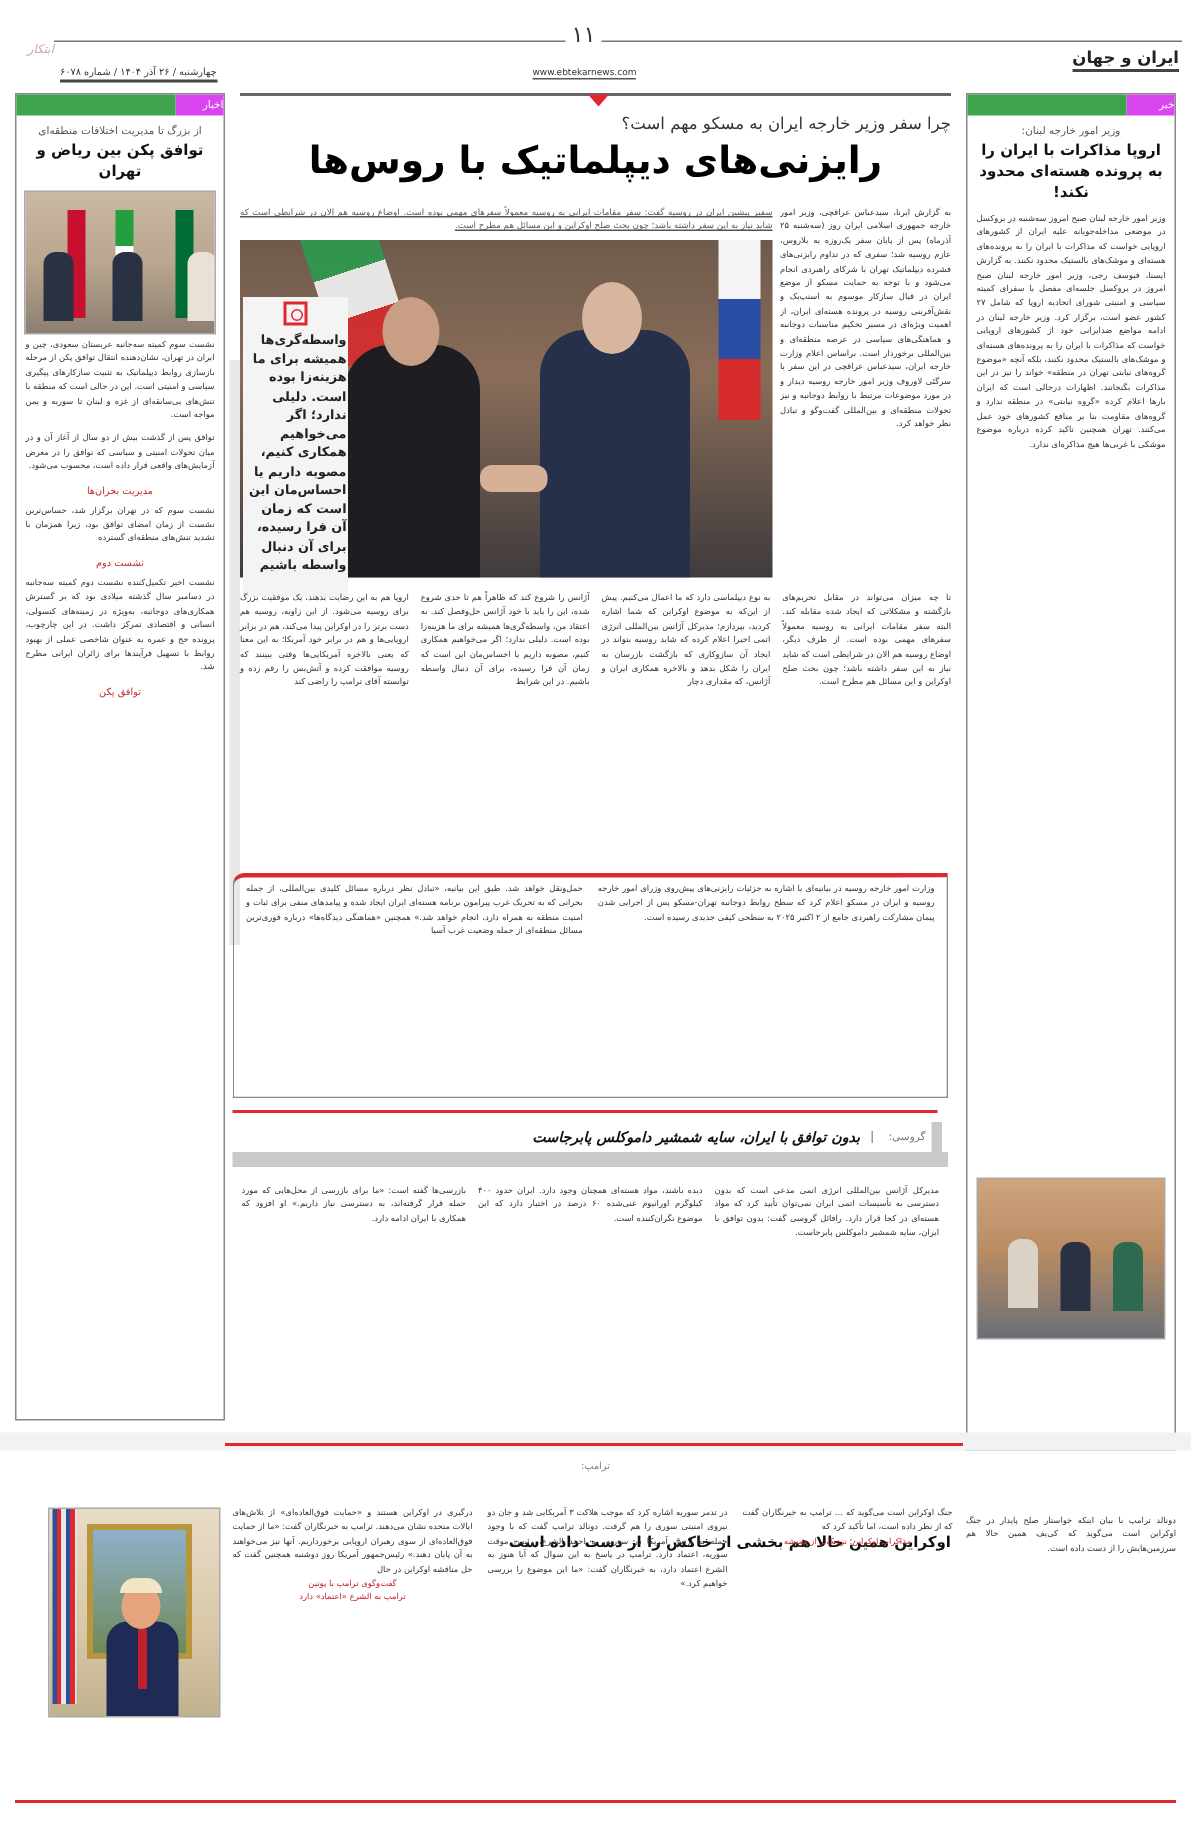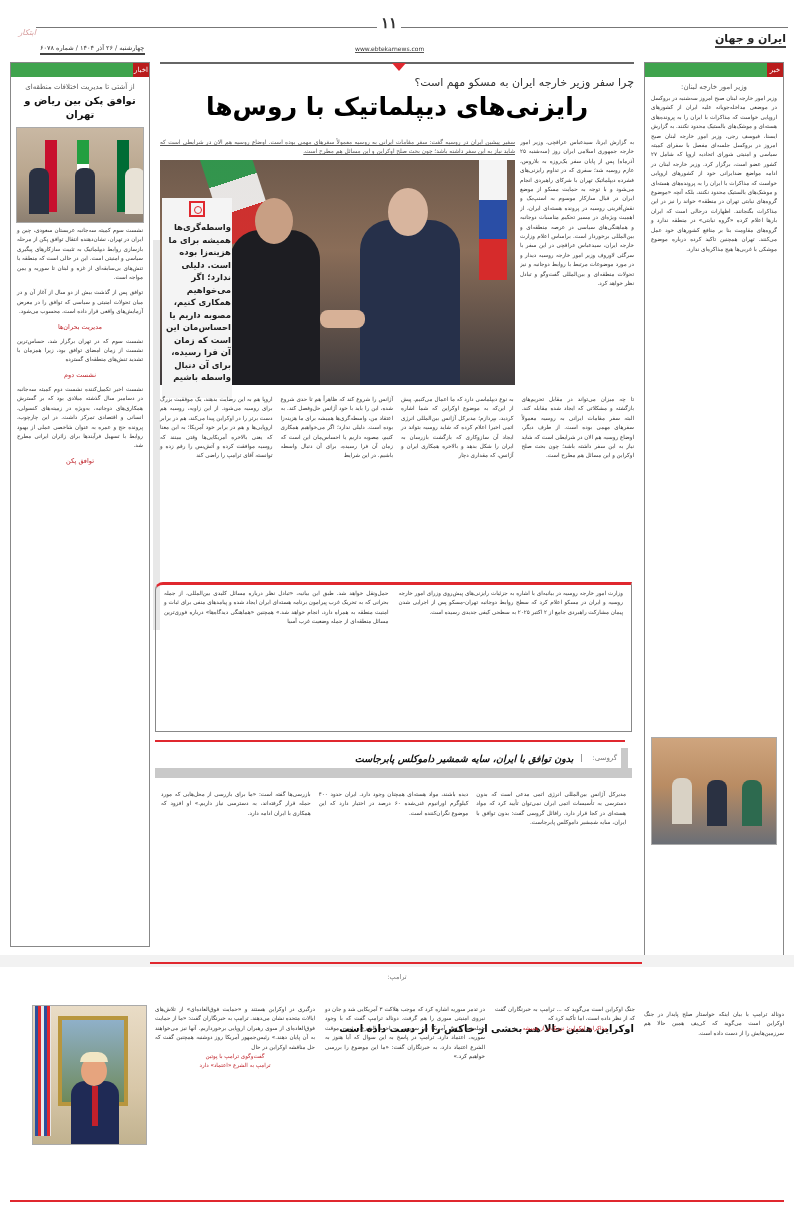--- a/index.html
+++ b/index.html
@@ -2,31 +2,31 @@
 <html lang="fa" dir="rtl"><head>
 <meta charset="utf-8">
 <style>
   * { box-sizing: border-box; margin: 0; padding: 0; }
   html, body { width: 794px; height: 1230px; background: #ffffff; overflow: hidden; }
   body { font-family: "DejaVu Sans", sans-serif; color: #222; position: relative; direction: rtl; }
 
   .masthead { position: absolute; left: 0; top: 0; width: 794px; height: 60px; }
   .mh-line { position: absolute; top: 27px; left: 36px; right: 6px; height: 1px; background: #777; }
   .mh-section { position: absolute; right: 8px; top: 32px; font-size: 11px; font-weight: bold; color: #222; border-bottom: 2px solid #444; padding-bottom: 1px; }
-  .mh-pagenum { position: absolute; left: 377px; top: 14px; font-size: 15px; color: #333; background: #fff; padding: 0 4px; font-family: "DejaVu Serif", serif; font-weight: bold; }
+  .mh-pagenum { position: absolute; left: 377px; top: 14px; font-size: 15px; color: #333; background: #fff; padding: 0 4px; font-family: "DejaVu Serif", serif; }
   .mh-url { position: absolute; left: 355px; top: 45px; font-size: 6px; color: #333; direction: ltr; border-bottom: 1px solid #555; }
   .mh-date { position: absolute; left: 40px; top: 44px; font-size: 6.5px; color: #333; border-bottom: 2px solid #444; padding-bottom: 1px; width: 105px; text-align: left; }
   .mh-logo { position: absolute; left: 8px; top: 28px; width: 28px; height: 30px; color: #d8a0a0; font-size: 20px; font-family: "DejaVu Serif", serif; font-style: italic; }
 
   .col-right { position: absolute; right: 10px; top: 62px; width: 140px; height: 1160px; }
   .col-left { position: absolute; left: 10px; top: 62px; width: 140px; height: 900px; }
   .boxed { border: 1px solid #888; }
   .tagbar { display: flex; height: 14px; }
   .tagbar .green { flex: 1; background: #3fa34d; }
-  .tagbar .red { width: 16px; background: #b91c1c; color: #fff; font-size: 7px; text-align: center; line-height: 14px; }
+  .tagbar .red { width: 32px; background: #d946ef; color: #fff; font-size: 7px; text-align: right; line-height: 14px; }
   .kicker { font-size: 7px; color: #555; text-align: center; margin-top: 6px; }
   .box-title { font-size: 10px; font-weight: bold; text-align: center; line-height: 14px; margin: 3px 6px; color: #111; }
   .small-body { font-size: 5.6px; line-height: 9.4px; color: #333; text-align: justify; padding: 3px 6px; }
   .subhead-red { color: #c0262d; font-size: 6.5px; text-align: center; margin: 3px 0; }
 
   .photo { background: #9aa; position: relative; overflow: hidden; }
   .photo-left-top { margin: 5px 5px 0; height: 96px; background: linear-gradient(180deg,#c9b8a3 0%,#b9a68e 50%,#8c7f71 100%); border: 1px solid #aaa; }
   .flag { position: absolute; bottom: 10px; width: 12px; height: 72px; }
   .person { position: absolute; bottom: 8px; width: 20px; height: 46px; background: #2a3142; border-radius: 8px 8px 0 0; }
 
@@ -101,36 +101,37 @@
   <div class="mh-logo" style="font-size:8px;">ابتکار</div>
 </div>
 
 <div class="col-right">
   <div class="boxed" style="height:905px;">
     <div class="tagbar">
       <div class="red">خبر</div>
       <div class="green"></div>
     </div>
     <div class="kicker">وزیر امور خارجه لبنان:</div>
+    <div class="box-title">اروپا مذاکرات با ایران را به پرونده هسته‌ای محدود نکند!</div>
     <div class="small-body" style="height:640px;overflow:hidden;">وزیر امور خارجه لبنان صبح امروز سه‌شنبه در بروکسل در موضعی مداخله‌جویانه علیه ایران از کشورهای اروپایی خواست که مذاکرات با ایران را به پرونده‌های هسته‌ای و موشک‌های بالستیک محدود نکنند. به گزارش ایسنا، فیوسف رجی، وزیر امور خارجه لبنان صبح امروز در بروکسل جلسه‌ای مفصل با سفرای کمیته سیاسی و امنیتی شورای اتحادیه اروپا که شامل ۲۷ کشور عضو است، برگزار کرد. وزیر خارجه لبنان در ادامه مواضع ضدایرانی خود از کشورهای اروپایی خواست که مذاکرات با ایران را به پرونده‌های هسته‌ای و موشک‌های بالستیک محدود نکنند، بلکه آنچه «موضوع گروه‌های نیابتی تهران در منطقه» خواند را نیز در این مذاکرات بگنجانند. اظهارات درحالی است که ایران بارها اعلام کرده «گروه نیابتی» در منطقه ندارد و گروه‌های مقاومت بنا بر منافع کشورهای خود عمل می‌کنند. تهران همچنین تاکید کرده درباره موضوع موشکی با غربی‌ها هیچ مذاکره‌ای ندارد.</div>
     <div class="photo photo-right-bottom">
       <div class="person" style="left:20px;bottom:20px;background:#d9d2c5;"></div>
       <div class="person" style="left:55px;bottom:18px;background:#2a3142;"></div>
       <div class="person" style="left:90px;bottom:18px;background:#2d6a4f;"></div>
     </div>
   </div>
 </div>
 
 <div class="col-left">
   <div class="boxed" style="height:885px;">
     <div class="tagbar">
       <div class="red">اخبار</div>
       <div class="green"></div>
     </div>
-    <div class="kicker">از آشتی تا مدیریت اختلافات منطقه‌ای</div>
+    <div class="kicker">از بزرگ تا مدیریت اختلافات منطقه‌ای</div>
     <div class="box-title">توافق پکن بین ریاض و تهران</div>
     <div class="photo photo-left-top">
       <div class="flag" style="left:28px;background:#c8102e;"></div>
       <div class="flag" style="left:60px;background:linear-gradient(180deg,#239f40 0 33%,#fff 33% 66%,#da0000 66%);"></div>
       <div class="flag" style="left:100px;background:#006c35;"></div>
       <div class="person" style="left:12px;"></div>
       <div class="person" style="left:58px;"></div>
       <div class="person" style="left:108px;background:#e8e2d6;"></div>
     </div>
     <div class="small-body">نشست سوم کمیته سه‌جانبه عربستان سعودی، چین و ایران در تهران، نشان‌دهنده انتقال توافق پکن از مرحله بازسازی روابط دیپلماتیک به تثبیت سازکارهای پیگیری سیاسی و امنیتی است. این در حالی است که منطقه با تنش‌های بی‌سابقه‌ای از غزه و لبنان تا سوریه و یمن مواجه است.</div>

